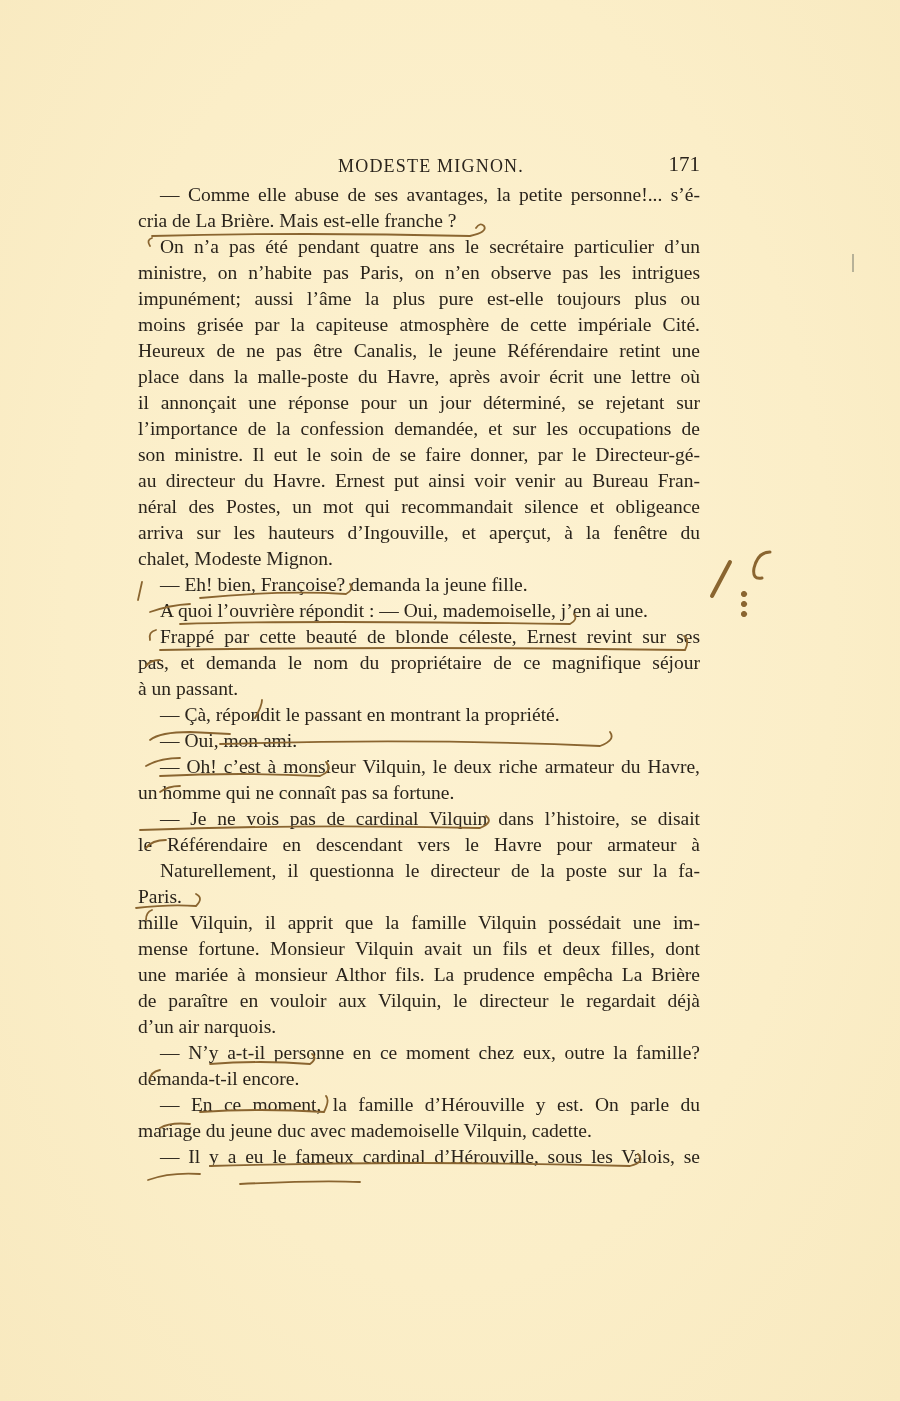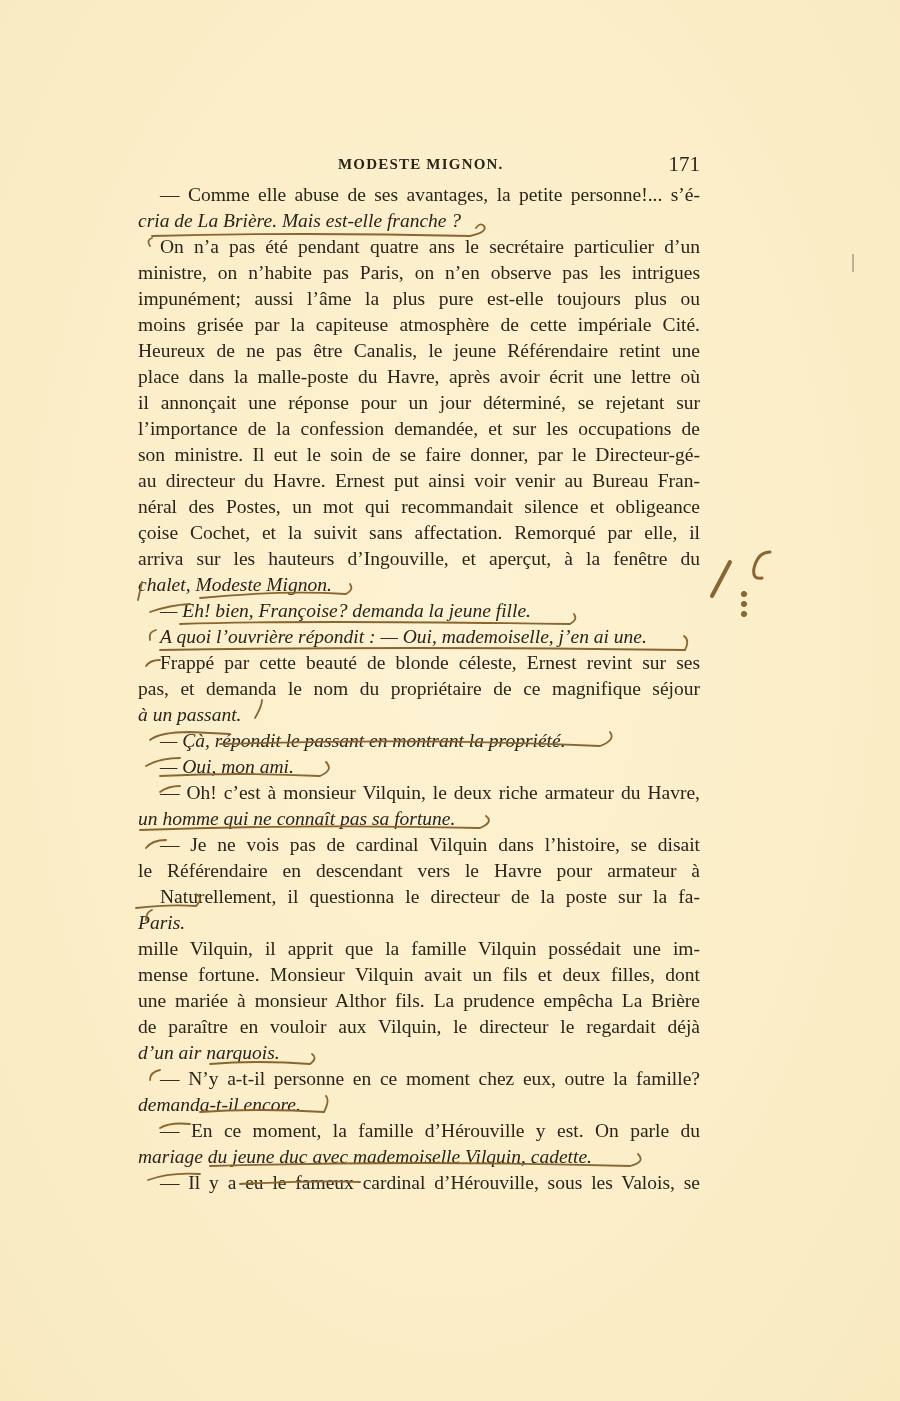--- a/index.html
+++ b/index.html
@@ -12,34 +12,34 @@
     }
     .page {
       position: absolute; left: 0; top: 0; width: 900px; height: 1401px;
       background: radial-gradient(ellipse at 50% 45%, #fdf2d2 0%, #fbeec8 60%, #f8e9bf 100%);
     }
     .header {
       position: absolute; left: 138px; top: 154px; width: 562px; height: 26px;
     }
     .running-title {
       position: absolute; left: 200px; top: 2px;
-      font-weight: bold; font-size: 15px; letter-spacing: 1.2px;
+      font-weight: normal; font-size: 18px; letter-spacing: 1.2px;
     }
     .page-number {
       position: absolute; right: 0; top: -2px; font-size: 21px; margin-left: 20px;
     }
     .body-text {
       position: absolute; left: 138px; top: 182px; width: 562px;
     }
     .line {
       height: 26px; line-height: 26px; font-size: 19.5px;
       white-space: nowrap; text-align: justify; text-align-last: justify;
       overflow: visible;
     }
-    .line.last { text-align-last: left; font-style: italic; }
+    .line.last { text-align-last: left; }
     .line.indent { padding-left: 22px; }
     .annotations { position: absolute; left: 0; top: 0; width: 900px; height: 1401px; pointer-events: none; }
   </style>
 </head>
 <body>
 
 <div class="page">
 
   <div class="header">
     <span class="running-title">MODESTE MIGNON.</span>
@@ -53,21 +53,20 @@
       <div class="line">ministre, on n’habite pas Paris, on n’en observe pas les intrigues</div>
       <div class="line">impunément; aussi l’âme la plus pure est-elle toujours plus ou</div>
       <div class="line">moins grisée par la capiteuse atmosphère de cette impériale Cité.</div>
       <div class="line">Heureux de ne pas être Canalis, le jeune Référendaire retint une</div>
       <div class="line">place dans la malle-poste du Havre, après avoir écrit une lettre où</div>
       <div class="line">il annonçait une réponse pour un jour déterminé, se rejetant sur</div>
       <div class="line">l’importance de la confession demandée, et sur les occupations de</div>
       <div class="line">son ministre. Il eut le soin de se faire donner, par le Directeur-gé-</div>
       <div class="line">au directeur du Havre. Ernest put ainsi voir venir au Bureau Fran-</div>
       <div class="line">néral des Postes, un mot qui recommandait silence et obligeance</div>
-      <div class="line">çoise Cochet, et la suivit sans affectation. Remorqué par elle, il</div>
       <div class="line">arriva sur les hauteurs d’Ingouville, et aperçut, à la fenêtre du</div>
       <div class="line last">chalet, Modeste Mignon.</div>
       <div class="line indent last">— Eh! bien, Françoise? demanda la jeune fille.</div>
       <div class="line indent last">A quoi l’ouvrière répondit : — Oui, mademoiselle, j’en ai une.</div>
       <div class="line indent">Frappé par cette beauté de blonde céleste, Ernest revint sur ses</div>
       <div class="line">pas, et demanda le nom du propriétaire de ce magnifique séjour</div>
       <div class="line last">à un passant.</div>
       <div class="line indent last">— Çà, répondit le passant en montrant la propriété.</div>
       <div class="line indent last">— Oui, mon ami.</div>
       <div class="line indent">— Oh! c’est à monsieur Vilquin, le deux riche armateur du Havre,</div>

